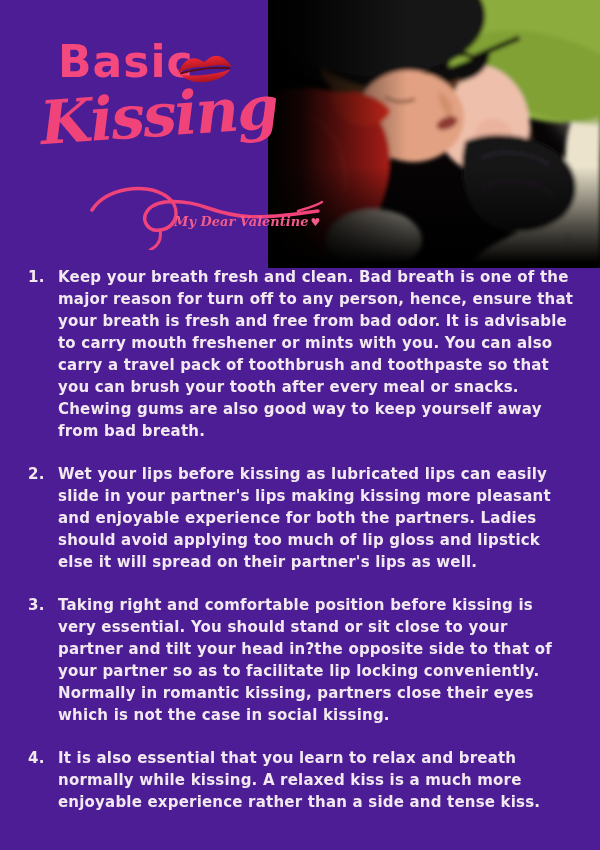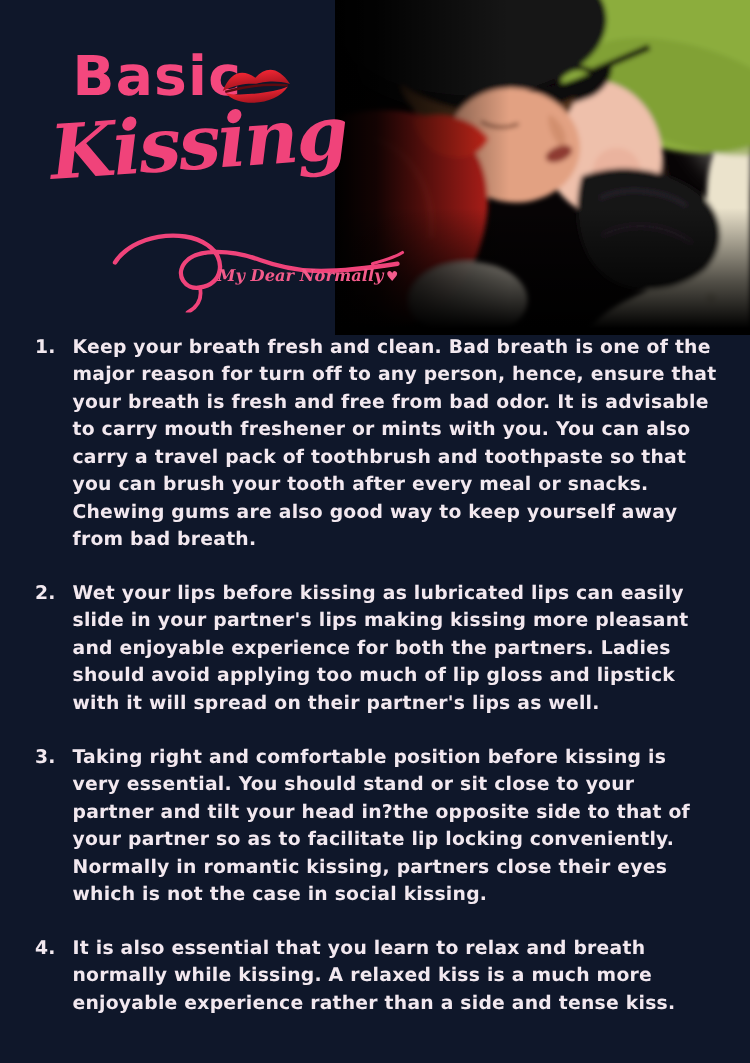--- a/index.html
+++ b/index.html
@@ -2,21 +2,21 @@
 <html><head>
 <meta charset="utf-8">
 <style>
   html, body {
     margin: 0; padding: 0;
     background: #000;
   }
   .poster {
     position: relative;
     width: 600px; height: 850px;
-    background: #0f172a;
+    background: #4c1d95;
     overflow: hidden;
     font-family: "DejaVu Sans", sans-serif;
   }
 
   
   .photo-wrap {
     position: absolute; top: 0; right: 0;
     width: 332px; height: 268px;
     z-index: 1;
   }
@@ -153,32 +153,32 @@
 
     <div class="word-kissing">Kissing</div>
 
     <svg class="flourish" viewBox="0 0 238 66">
       <path d="M6,26 C20,4 60,-2 80,12 C96,23 92,44 74,46 C62,48 54,36 62,26 C72,14 100,16 122,24 C150,34 172,36 232,27" stroke="#f0437a" stroke-width="3.5" fill="none" stroke-linecap="round"></path>
       <path d="M74,46 C76,56 72,62 64,66" stroke="#f0437a" stroke-width="3" fill="none" stroke-linecap="round"></path>
       <path d="M212,27 C222,24 230,22 236,18" stroke="#f0437a" stroke-width="2.5" fill="none" stroke-linecap="round"></path>
     </svg>
 
     <div class="brand-line">
-      <span>My Dear Normally</span><span class="brand-heart">♥</span>
+      <span>My Dear Valentine</span><span class="brand-heart">♥</span>
     </div>
   </div>
 
   <div class="tips-list">
     <div class="tip-row">
       <span class="tip-num">1.</span>
       <span class="tip-text">Keep your breath fresh and clean. Bad breath is one of the major reason for turn off to any person, hence, ensure that your breath is fresh and free from bad odor. It is advisable to carry mouth freshener or mints with you. You can also carry a travel pack of toothbrush and toothpaste so that you can brush your tooth after every meal or snacks. Chewing gums are also good way to keep yourself away from bad breath.</span>
     </div>
     <div class="tip-row">
       <span class="tip-num">2.</span>
-      <span class="tip-text">Wet your lips before kissing as lubricated lips can easily slide in your partner's lips making kissing more pleasant and enjoyable experience for both the partners. Ladies should avoid applying too much of lip gloss and lipstick with it will spread on their partner's lips as well.</span>
+      <span class="tip-text">Wet your lips before kissing as lubricated lips can easily slide in your partner's lips making kissing more pleasant and enjoyable experience for both the partners. Ladies should avoid applying too much of lip gloss and lipstick else it will spread on their partner's lips as well.</span>
     </div>
     <div class="tip-row">
       <span class="tip-num">3.</span>
       <span class="tip-text">Taking right and comfortable position before kissing is very essential. You should stand or sit close to your partner and tilt your head in?the opposite side to that of your partner so as to facilitate lip locking conveniently. Normally in romantic kissing, partners close their eyes which is not the case in social kissing.</span>
     </div>
     <div class="tip-row">
       <span class="tip-num">4.</span>
       <span class="tip-text">It is also essential that you learn to relax and breath normally while kissing. A relaxed kiss is a much more enjoyable experience rather than a side and tense kiss.</span>
     </div>
   </div>

